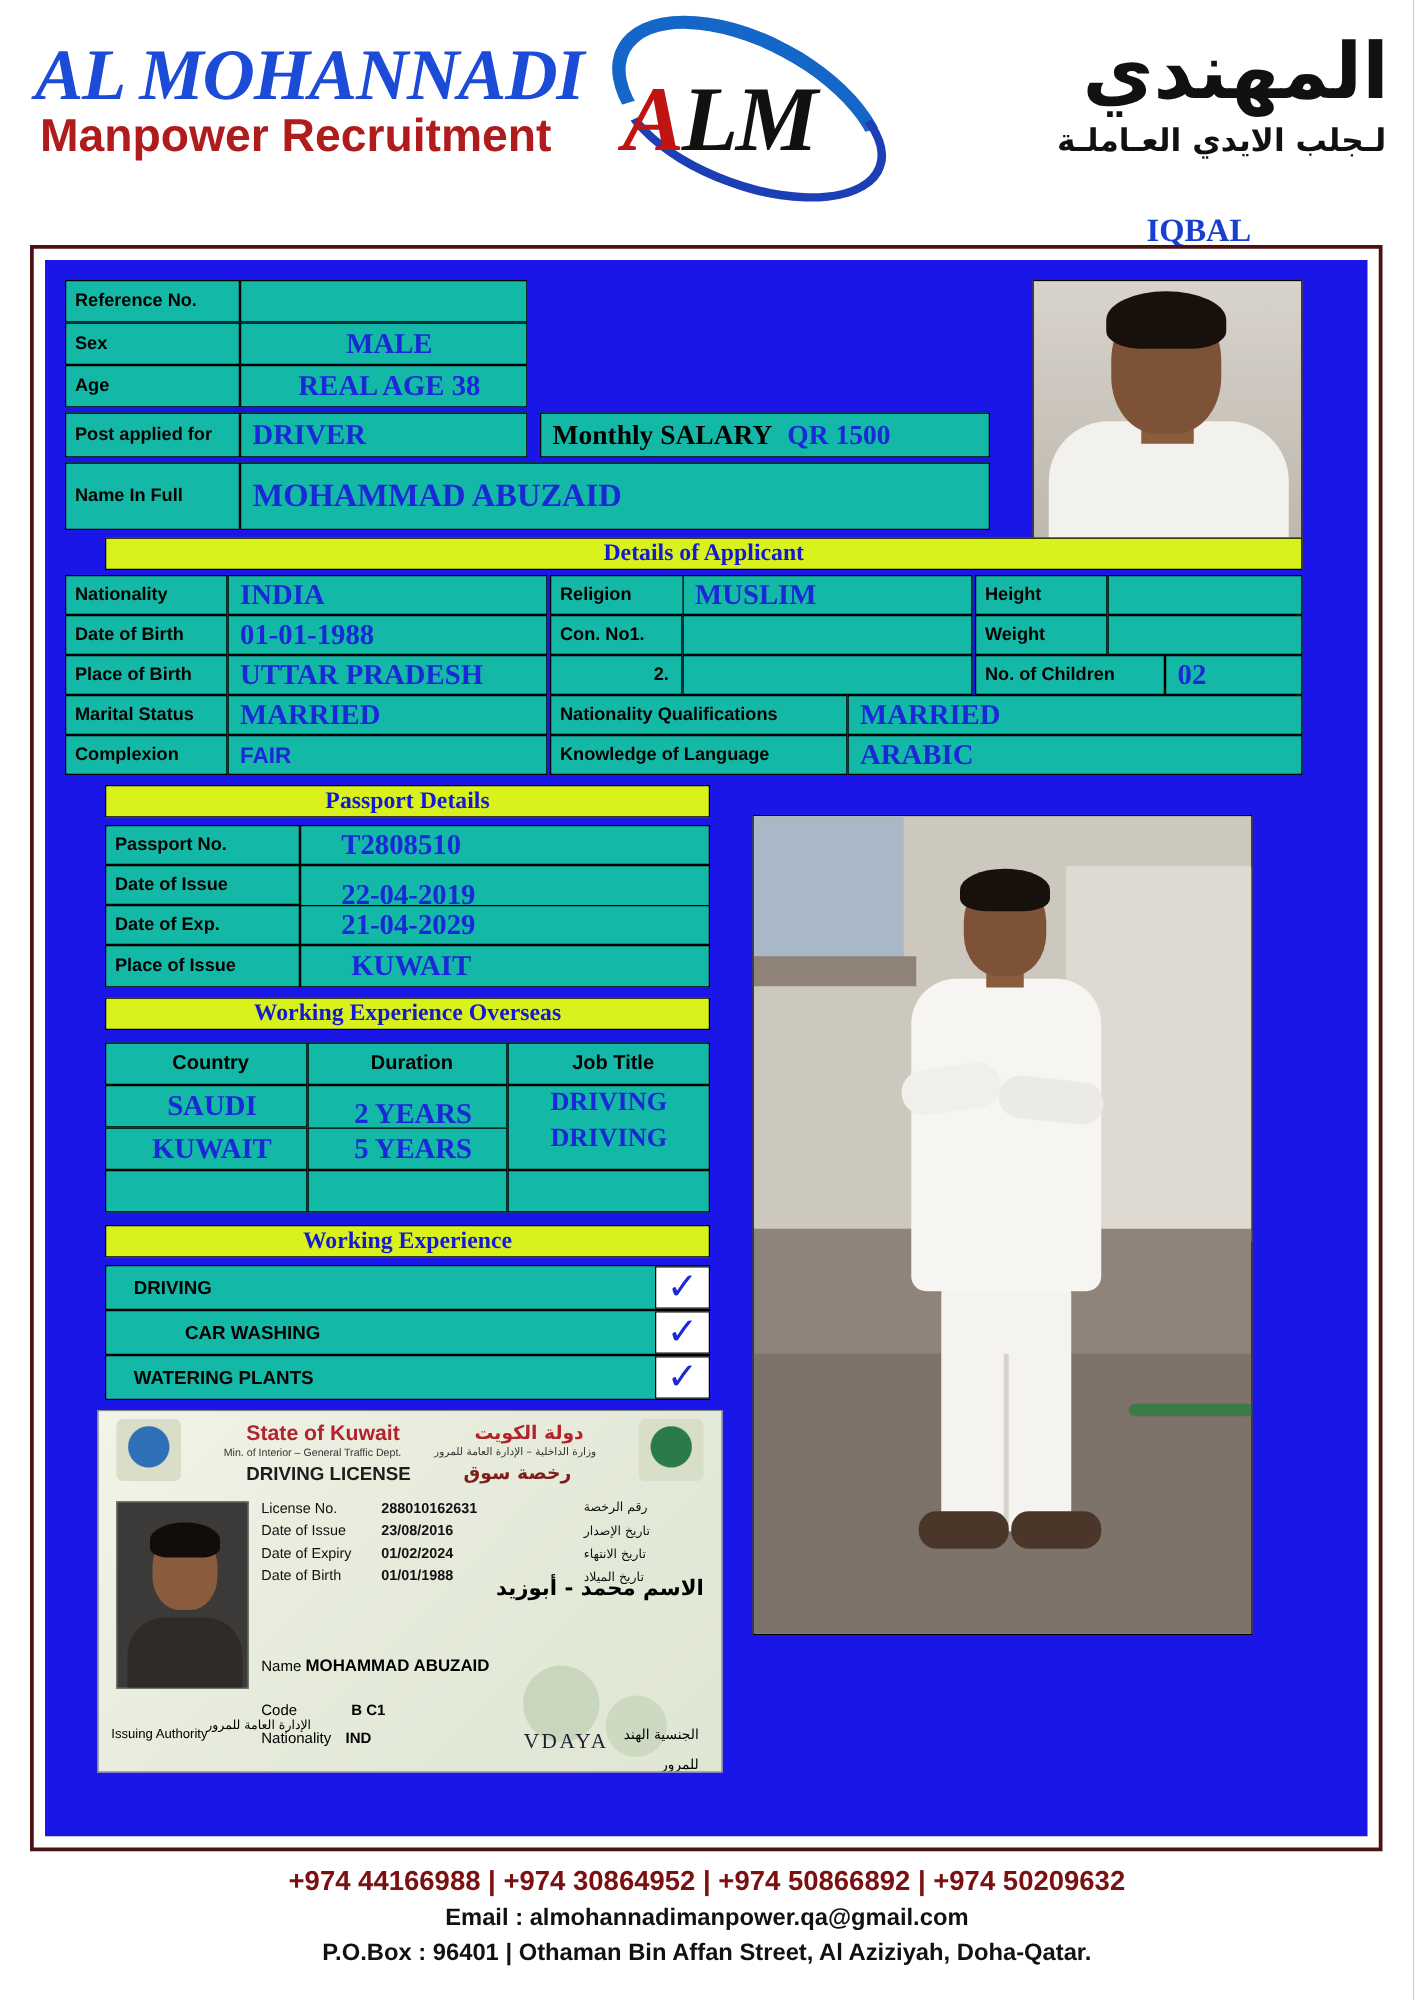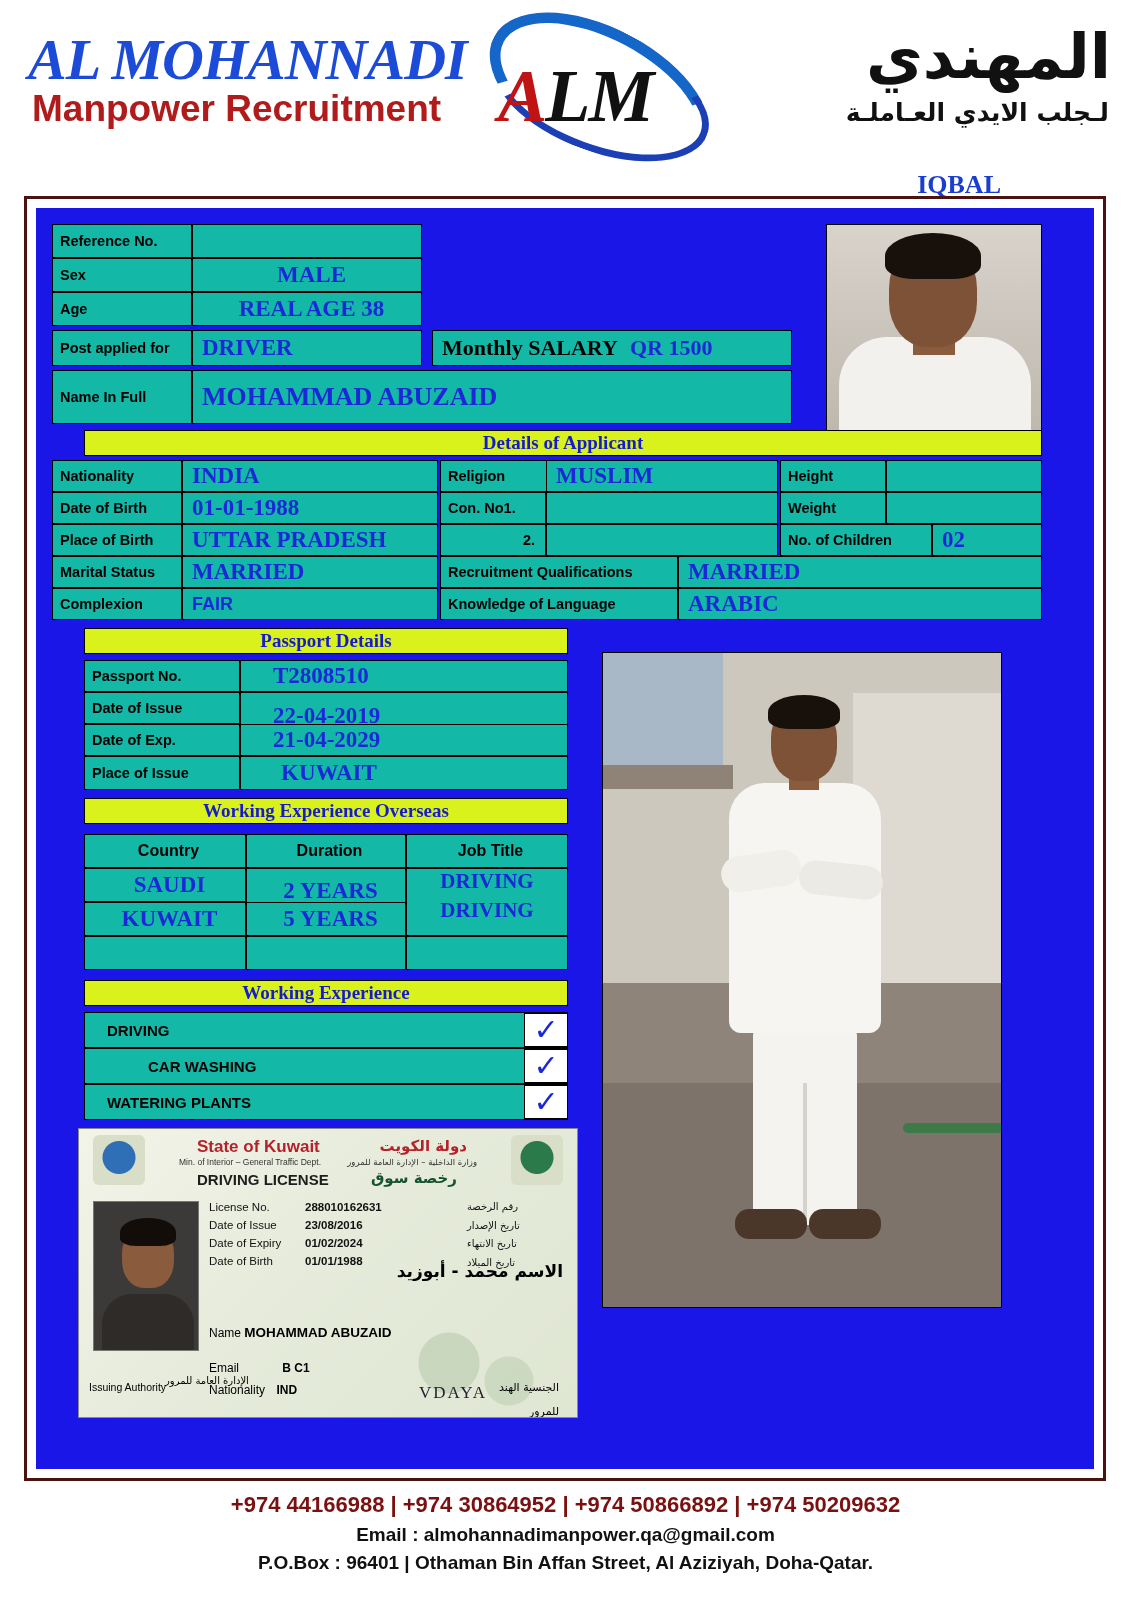--- a/index.html
+++ b/index.html
@@ -179,21 +179,21 @@
   #licence .lic-wm {
     position:absolute; right:8px; bottom:0px; width:200px; height:180px;
     background:radial-gradient(circle at 40% 70%, rgba(180,200,170,.55) 0 30px, transparent 31px),
                radial-gradient(circle at 70% 80%, rgba(180,200,170,.45) 0 24px, transparent 25px);
   }
   #licence .lic-title { position:absolute; left:118px; top:8px; font-family:"Liberation Sans",sans-serif; font-weight:bold; font-size:17px; color:#b4232c; }
   #licence .lic-titlear { position:absolute; right:110px; top:8px; font-family:"DejaVu Sans",sans-serif; font-weight:bold; font-size:15px; color:#b4232c; direction:rtl; }
   #licence .lic-sub { position:absolute; left:100px; top:28px; font-size:8.5px; color:#333; }
   #licence .lic-subar { position:absolute; right:100px; top:28px; font-size:8.5px; color:#333; direction:rtl; font-family:"DejaVu Sans",sans-serif; }
   #licence .lic-dl { position:absolute; left:118px; top:42px; font-weight:bold; font-size:15px; color:#1d1d1d; }
-  #licence .lic-dlar { position:absolute; right:120px; top:40px; font-weight:bold; font-size:15px; color:#14532d; font-family:"DejaVu Sans",sans-serif; direction:rtl; }
+  #licence .lic-dlar { position:absolute; right:120px; top:40px; font-weight:bold; font-size:15px; color:#7f1d1d; font-family:"DejaVu Sans",sans-serif; direction:rtl; }
   #licence .emblem-l { position:absolute; left:14px; top:6px; width:52px; height:50px;
     background:radial-gradient(circle at 50% 45%, #2f6fb5 0 16px, transparent 17px), #d9dec8; border-radius:6px; }
   #licence .emblem-r { position:absolute; right:14px; top:6px; width:52px; height:50px;
     background:radial-gradient(circle at 50% 45%, #2a7a4a 0 16px, transparent 17px), #d9dec8; border-radius:6px; }
   #licence .lic-photo { position:absolute; left:14px; top:72px; width:106px; height:150px; background:#3c3a38; border:1px solid #777; overflow:hidden; }
   #licence .lic-photo .h { position:absolute; left:28px; top:22px; width:52px; height:64px; background:#8a5c3d; border-radius:46% 46% 42% 42%; }
   #licence .lic-photo .hr { position:absolute; left:26px; top:16px; width:56px; height:28px; background:#120d09; border-radius:50% 50% 28% 28%; }
   #licence .lic-photo .b { position:absolute; left:8px; top:92px; width:92px; height:60px; background:#2e2b28; border-radius:30px 30px 0 0; }
   #licence .lic-rows { position:absolute; left:130px; top:72px; width:250px; font-size:11.5px; color:#111; }
   #licence .lic-rows .r { display:flex; margin-bottom:6px; }
@@ -348,21 +348,21 @@
       </div>
 
     <div class="cell center" style="left:404px; top:316px; width:106px; height:32px; justify-content:flex-end; padding-right:10px;">
         <span class="lbl">2.</span>
       </div>
     <div class="cell" style="left:510px; top:316px; width:232px; height:32px;">
         <span class="val"></span>
       </div>
 
     <div class="cell" style="left:404px; top:348px; width:238px; height:32px;">
-        <span class="lbl">Recruitment Qualifications</span>
+        <span class="lbl">Nationality Qualifications</span>
       </div>
     <div class="cell" style="left:642px; top:348px; width:364px; height:32px;">
         <span class="val">MARRIED</span>
       </div>
 
     <div class="cell" style="left:404px; top:380px; width:238px; height:32px;">
         <span class="lbl">Knowledge of Language</span>
       </div>
     <div class="cell" style="left:642px; top:380px; width:364px; height:32px;">
         <span class="val">ARABIC</span>
@@ -543,21 +543,21 @@
         <div>تاريخ الانتهاء</div>
         <div>تاريخ الميلاد</div>
       </div>
 
       <div class="lic-namear">الاسم   محمد - أبوزيد</div>
       <div class="lic-name">
         <span>Name</span>
         <b>MOHAMMAD ABUZAID</b>
       </div>
       <div class="lic-code">
-        <span>Email</span>
+        <span>Code</span>
         <b style="margin-left:40px;">B C1</b>
       </div>
       <div class="lic-nat">
         <span>Nationality</span>
         <b style="margin-left:8px;">IND</b>
       </div>
       <div class="lic-natar">الجنسية الهند</div>
       <div class="lic-iss">Issuing Authority</div>
       <div class="lic-issar">الإدارة العامة للمرور</div>
       <div class="lic-sig">VDAYA</div>

